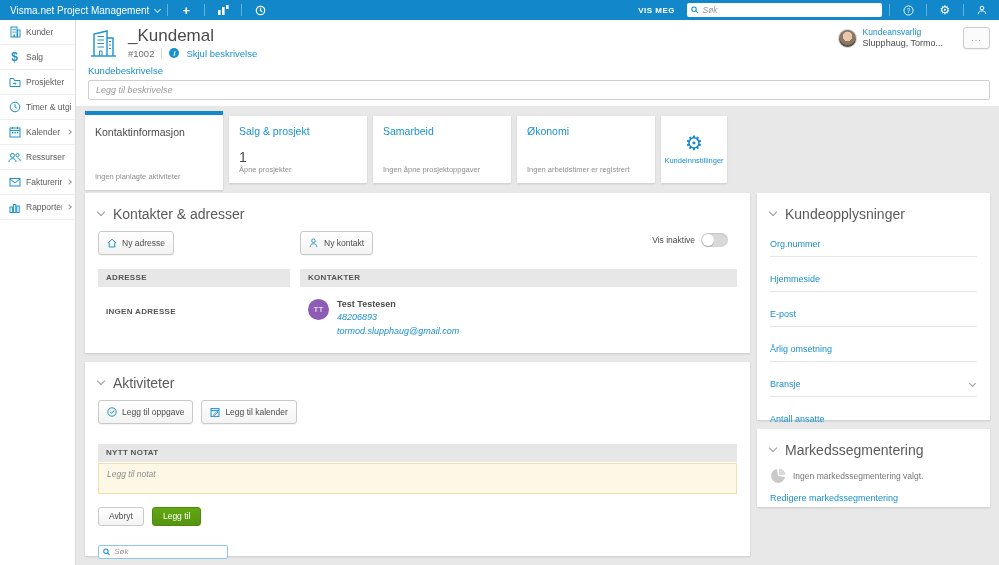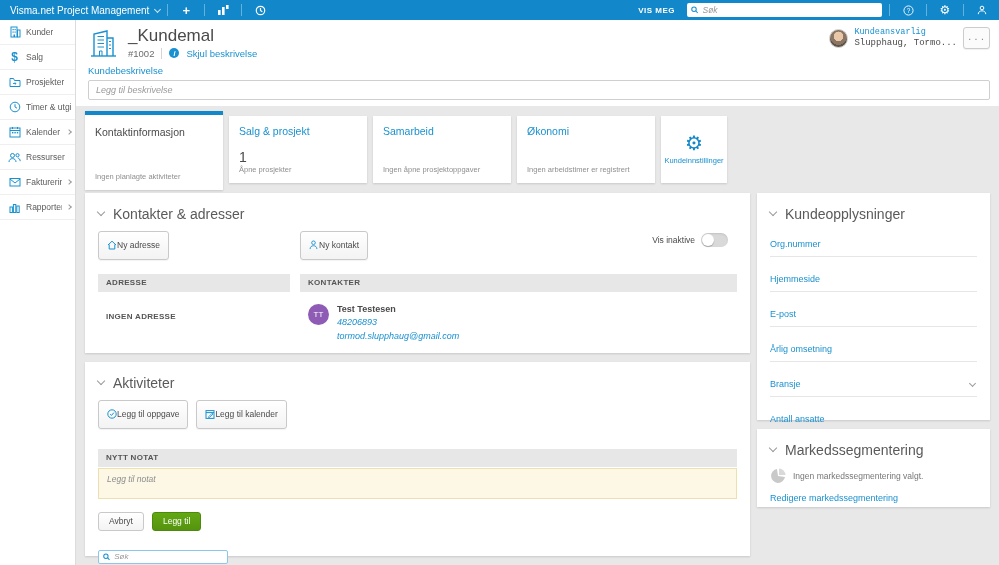--- a/index.html
+++ b/index.html
@@ -34,21 +34,21 @@
   
   .page-head { background:#fff; padding:7px 9px 6px 12px; }
   .ph-row { display:flex; align-items:flex-start; }
   .ph-icon { width:30px; height:28px; color:#1991d0; margin-right:10px; margin-top:2px; }
   .ph-title { font-size:17px; color:#4a4a4a; line-height:1.1; }
   .ph-sub { display:flex; align-items:center; gap:7px; margin-top:2px; font-size:9.5px; }
   .ph-num { color:#6d6d6d; }
   .ph-divider { width:1px; height:11px; background:#d5d5d5; }
   .info-dot { width:10px; height:10px; border-radius:50%; background:#1991d0; color:#fff; font-size:7px; font-weight:bold; display:flex; align-items:center; justify-content:center; font-style:italic; }
   .link { color:#1991d0; cursor:pointer; text-decoration:none; }
-  .ph-right { margin-left:auto; display:flex; align-items:flex-end; gap:6px;font-family:Liberation Mono, monospace; }
+  .ph-right { margin-left:auto; display:flex; align-items:flex-end; gap:20px; }
   .owner { display:flex; align-items:center; gap:6px; }
   .avatar-photo { width:19px; height:19px; border-radius:50%; background:radial-gradient(circle at 50% 38%, #e8c8a8 0 36%, #8a7662 37% 62%, #5f5348 63%); border:1px solid #ccc; }
   .owner-txt { display:flex; flex-direction:column; line-height:1.25; }
   .owner-role { font-size:8.5px; color:#1991d0; }
   .owner-name { font-size:9px; color:#4a4a4a; }
   .more-btn { width:27px; height:22px; border:1px solid #ccc; border-radius:3px; background:#fbfbfb; color:#888; font-size:9px; letter-spacing:1px; display:flex; align-items:center; justify-content:center; cursor:pointer; box-shadow:0 1px 1px rgba(0,0,0,.06); }
   .desc-label { font-size:9.5px; color:#1991d0; margin:6px 0 3px 0; display:inline-block; cursor:pointer; }
   .desc-input { width:100%; height:20px; border:1px solid #cfcfcf; border-radius:2px; padding:0 7px; font-size:9px; font-style:italic; color:#666; font-family:"Liberation Sans",sans-serif; outline:none; }
   .desc-input::placeholder { color:#9a9a9a; }
 
@@ -68,21 +68,21 @@
 
   
   .content { display:flex; gap:7px; padding:2px 9px 0 9px; align-items:flex-start; }
   .col-left { width:665px; flex-shrink:0; }
   .col-right { flex:1; }
   .card { background:#fff; box-shadow:0 1px 2px rgba(0,0,0,.14); margin-bottom:9px; }
   .sec-head { display:flex; align-items:center; padding:13px 13px 0 13px; }
   .sec-chev { width:6px; height:6px; border-left:1.4px solid #9a9a9a; border-bottom:1.4px solid #9a9a9a; transform:rotate(-45deg); margin-right:9px; margin-top:-3px; cursor:pointer; }
   .sec-title { font-size:14px; color:#5a5a5a; font-weight:normal; }
 
-  .btn { display:inline-flex; align-items:center; gap:0; height:29px; border:1px solid #c9c9c9; border-radius:3px; background:linear-gradient(#fff,#f3f3f3); font-size:8.5px; color:#4a4a4a; padding:0 8px; cursor:pointer; box-shadow:0 1px 1px rgba(0,0,0,.05); font-family:"Liberation Sans",sans-serif; }
+  .btn { display:inline-flex; align-items:center; gap:5px; height:24px; border:1px solid #c9c9c9; border-radius:3px; background:linear-gradient(#fff,#f3f3f3); font-size:8.5px; color:#4a4a4a; padding:0 8px; cursor:pointer; box-shadow:0 1px 1px rgba(0,0,0,.05); font-family:"Liberation Sans",sans-serif; }
   .btn .bic { width:10px; height:10px; color:#1991d0; display:flex; }
 
   .two-col { display:flex; gap:10px; padding:0 13px; }
   .col-a { width:192px; flex-shrink:0; }
   .col-b { flex:1; }
   .btn-row { margin-top:9px; position:relative; }
   .toggle-wrap { position:absolute; right:22px; top:2px; display:flex; align-items:center; gap:6px; font-size:8.5px; color:#4a4a4a; }
   .toggle { width:27px; height:14px; border-radius:8px; background:#d9d9d9; position:relative; cursor:pointer; box-shadow:inset 0 1px 2px rgba(0,0,0,.1); }
   .toggle .knob { position:absolute; left:1px; top:1px; width:12px; height:12px; border-radius:50%; background:#fff; box-shadow:0 1px 1px rgba(0,0,0,.25); }
 

